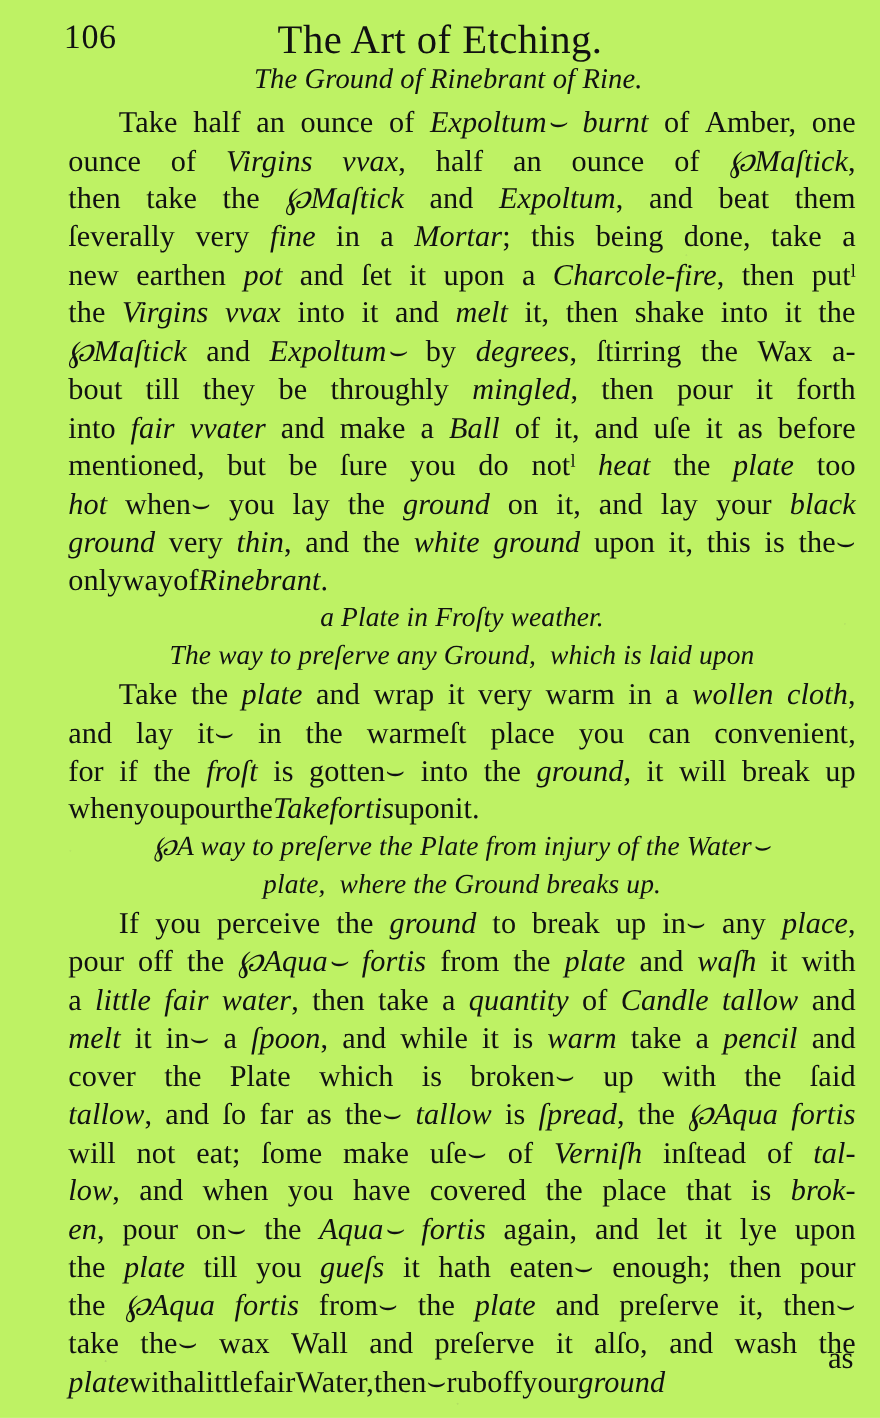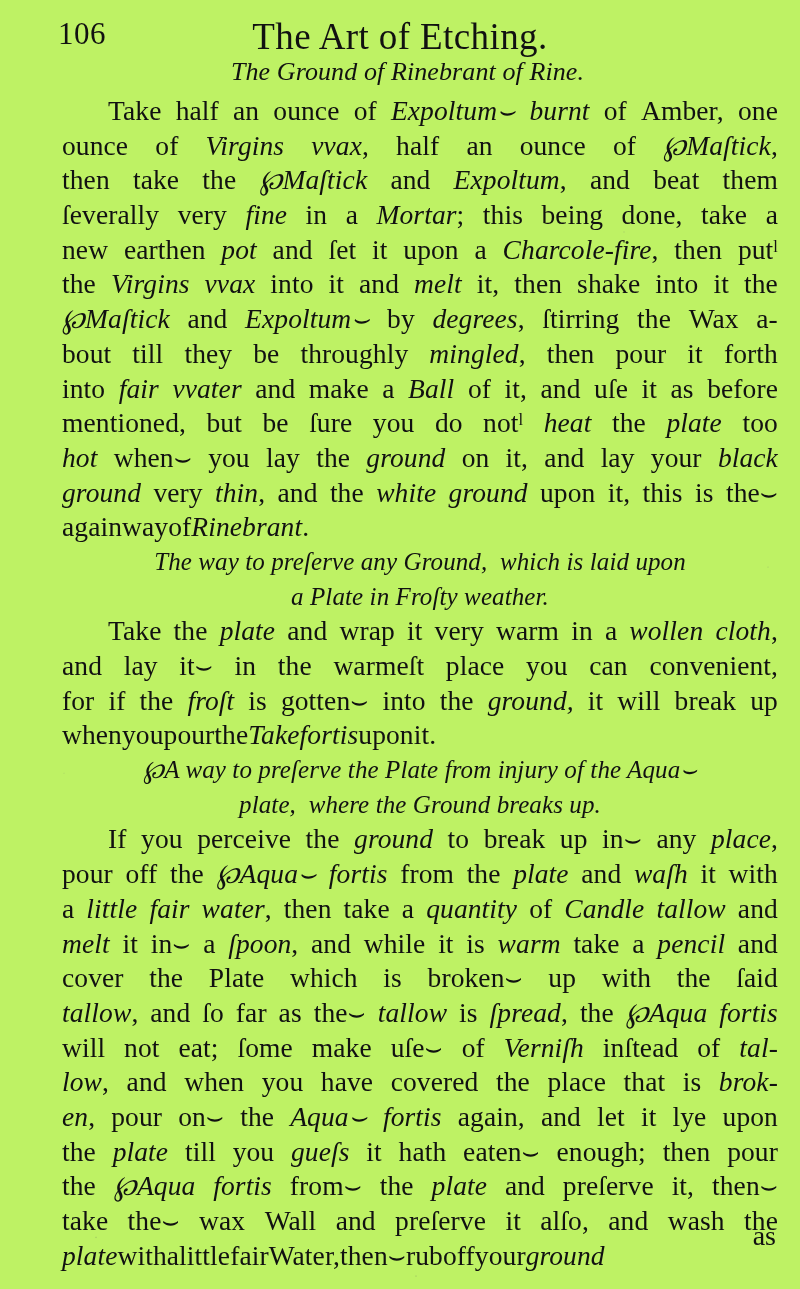--- a/index.html
+++ b/index.html
@@ -133,28 +133,28 @@
       <div class="line just"><span class="w"><span>then</span></span><span class="w"><span>take</span></span><span class="w"><span>the</span></span><span class="w"><span class="it">℘Maſtick</span></span><span class="w"><span>and</span></span><span class="w"><span class="it">Expoltum</span><span>,</span></span><span class="w"><span>and</span></span><span class="w"><span>beat</span></span><span class="w"><span>them</span></span></div>
       <div class="line just"><span class="w"><span>ſeverally</span></span><span class="w"><span>very</span></span><span class="w"><span class="it">fine</span></span><span class="w"><span>in</span></span><span class="w"><span>a</span></span><span class="w"><span class="it">Mortar</span><span>;</span></span><span class="w"><span>this</span></span><span class="w"><span>being</span></span><span class="w"><span>done,</span></span><span class="w"><span>take</span></span><span class="w"><span>a</span></span></div>
       <div class="line just"><span class="w"><span>new</span></span><span class="w"><span>earthen</span></span><span class="w"><span class="it">pot</span></span><span class="w"><span>and</span></span><span class="w"><span>ſet</span></span><span class="w"><span>it</span></span><span class="w"><span>upon</span></span><span class="w"><span>a</span></span><span class="w"><span class="it">Charcole-fire</span><span>,</span></span><span class="w"><span>then</span></span><span class="w"><span>putˡ</span></span></div>
       <div class="line just"><span class="w"><span>the</span></span><span class="w"><span class="it">Virgins</span></span><span class="w"><span class="it">vvax</span></span><span class="w"><span>into</span></span><span class="w"><span>it</span></span><span class="w"><span>and</span></span><span class="w"><span class="it">melt</span></span><span class="w"><span>it,</span></span><span class="w"><span>then</span></span><span class="w"><span>shake</span></span><span class="w"><span>into</span></span><span class="w"><span>it</span></span><span class="w"><span>the</span></span></div>
       <div class="line just"><span class="w"><span class="it">℘Maſtick</span></span><span class="w"><span>and</span></span><span class="w"><span class="it">Expoltum⌣</span></span><span class="w"><span>by</span></span><span class="w"><span class="it">degrees</span><span>,</span></span><span class="w"><span>ſtirring</span></span><span class="w"><span>the</span></span><span class="w"><span>Wax</span></span><span class="w"><span>a-</span></span></div>
       <div class="line just"><span class="w"><span>bout</span></span><span class="w"><span>till</span></span><span class="w"><span>they</span></span><span class="w"><span>be</span></span><span class="w"><span>throughly</span></span><span class="w"><span class="it">mingled</span><span>,</span></span><span class="w"><span>then</span></span><span class="w"><span>pour</span></span><span class="w"><span>it</span></span><span class="w"><span>forth</span></span></div>
       <div class="line just"><span class="w"><span>into</span></span><span class="w"><span class="it">fair</span></span><span class="w"><span class="it">vvater</span></span><span class="w"><span>and</span></span><span class="w"><span>make</span></span><span class="w"><span>a</span></span><span class="w"><span class="it">Ball</span></span><span class="w"><span>of</span></span><span class="w"><span>it,</span></span><span class="w"><span>and</span></span><span class="w"><span>uſe</span></span><span class="w"><span>it</span></span><span class="w"><span>as</span></span><span class="w"><span>before</span></span></div>
       <div class="line just"><span class="w"><span>mentioned,</span></span><span class="w"><span>but</span></span><span class="w"><span>be</span></span><span class="w"><span>ſure</span></span><span class="w"><span>you</span></span><span class="w"><span>do</span></span><span class="w"><span>notˡ</span></span><span class="w"><span class="it">heat</span></span><span class="w"><span>the</span></span><span class="w"><span class="it">plate</span></span><span class="w"><span>too</span></span></div>
       <div class="line just"><span class="w"><span class="it">hot</span></span><span class="w"><span>when⌣</span></span><span class="w"><span>you</span></span><span class="w"><span>lay</span></span><span class="w"><span>the</span></span><span class="w"><span class="it">ground</span></span><span class="w"><span>on</span></span><span class="w"><span>it,</span></span><span class="w"><span>and</span></span><span class="w"><span>lay</span></span><span class="w"><span>your</span></span><span class="w"><span class="it">black</span></span></div>
       <div class="line just"><span class="w"><span class="it">ground</span></span><span class="w"><span>very</span></span><span class="w"><span class="it">thin</span><span>,</span></span><span class="w"><span>and</span></span><span class="w"><span>the</span></span><span class="w"><span class="it">white</span></span><span class="w"><span class="it">ground</span></span><span class="w"><span>upon</span></span><span class="w"><span>it,</span></span><span class="w"><span>this</span></span><span class="w"><span>is</span></span><span class="w"><span>the⌣</span></span></div>
-      <div class="line"><span class="w"><span>again</span></span><span class="w"><span>way</span></span><span class="w"><span>of</span></span><span class="w"><span class="it">Rinebrant</span><span>.</span></span></div>
+      <div class="line"><span class="w"><span>only</span></span><span class="w"><span>way</span></span><span class="w"><span>of</span></span><span class="w"><span class="it">Rinebrant</span><span>.</span></span></div>
+      <div class="head">a Plate in Froſty weather.</div>
       <div class="head">The way to preſerve any Ground,  which is laid upon</div>
-      <div class="head">a Plate in Froſty weather.</div>
       <div class="line just indent"><span class="w"><span>Take</span></span><span class="w"><span>the</span></span><span class="w"><span class="it">plate</span></span><span class="w"><span>and</span></span><span class="w"><span>wrap</span></span><span class="w"><span>it</span></span><span class="w"><span>very</span></span><span class="w"><span>warm</span></span><span class="w"><span>in</span></span><span class="w"><span>a</span></span><span class="w"><span class="it">wollen</span></span><span class="w"><span class="it">cloth</span><span>,</span></span></div>
       <div class="line just"><span class="w"><span>and</span></span><span class="w"><span>lay</span></span><span class="w"><span>it⌣</span></span><span class="w"><span>in</span></span><span class="w"><span>the</span></span><span class="w"><span>warmeſt</span></span><span class="w"><span>place</span></span><span class="w"><span>you</span></span><span class="w"><span>can</span></span><span class="w"><span>convenient,</span></span></div>
       <div class="line just"><span class="w"><span>for</span></span><span class="w"><span>if</span></span><span class="w"><span>the</span></span><span class="w"><span class="it">froſt</span></span><span class="w"><span>is</span></span><span class="w"><span>gotten⌣</span></span><span class="w"><span>into</span></span><span class="w"><span>the</span></span><span class="w"><span class="it">ground,</span></span><span class="w"><span>it</span></span><span class="w"><span>will</span></span><span class="w"><span>break</span></span><span class="w"><span>up</span></span></div>
       <div class="line"><span class="w"><span>when</span></span><span class="w"><span>you</span></span><span class="w"><span>pour</span></span><span class="w"><span>the</span></span><span class="w"><span class="it">Take</span></span><span class="w"><span class="it">fortis</span></span><span class="w"><span>upon</span></span><span class="w"><span>it.</span></span></div>
-      <div class="head">℘A way to preſerve the Plate from injury of the Aqua⌣</div>
+      <div class="head">℘A way to preſerve the Plate from injury of the Water⌣</div>
       <div class="head">plate,  where the Ground breaks up.</div>
       <div class="line just indent"><span class="w"><span>If</span></span><span class="w"><span>you</span></span><span class="w"><span>perceive</span></span><span class="w"><span>the</span></span><span class="w"><span class="it">ground</span></span><span class="w"><span>to</span></span><span class="w"><span>break</span></span><span class="w"><span>up</span></span><span class="w"><span>in⌣</span></span><span class="w"><span>any</span></span><span class="w"><span class="it">place</span><span>,</span></span></div>
       <div class="line just"><span class="w"><span>pour</span></span><span class="w"><span>off</span></span><span class="w"><span>the</span></span><span class="w"><span class="it">℘Aqua⌣</span></span><span class="w"><span class="it">fortis</span></span><span class="w"><span>from</span></span><span class="w"><span>the</span></span><span class="w"><span class="it">plate</span></span><span class="w"><span>and</span></span><span class="w"><span class="it">waſh</span></span><span class="w"><span>it</span></span><span class="w"><span>with</span></span></div>
       <div class="line just"><span class="w"><span>a</span></span><span class="w"><span class="it">little</span></span><span class="w"><span class="it">fair</span></span><span class="w"><span class="it">water</span><span>,</span></span><span class="w"><span>then</span></span><span class="w"><span>take</span></span><span class="w"><span>a</span></span><span class="w"><span class="it">quantity</span></span><span class="w"><span>of</span></span><span class="w"><span class="it">Candle</span></span><span class="w"><span class="it">tallow</span></span><span class="w"><span>and</span></span></div>
       <div class="line just"><span class="w"><span class="it">melt</span></span><span class="w"><span>it</span></span><span class="w"><span>in⌣</span></span><span class="w"><span>a</span></span><span class="w"><span class="it">ſpoon</span><span>,</span></span><span class="w"><span>and</span></span><span class="w"><span>while</span></span><span class="w"><span>it</span></span><span class="w"><span>is</span></span><span class="w"><span class="it">warm</span></span><span class="w"><span>take</span></span><span class="w"><span>a</span></span><span class="w"><span class="it">pencil</span></span><span class="w"><span>and</span></span></div>
       <div class="line just"><span class="w"><span>cover</span></span><span class="w"><span>the</span></span><span class="w"><span>Plate</span></span><span class="w"><span>which</span></span><span class="w"><span>is</span></span><span class="w"><span>broken⌣</span></span><span class="w"><span>up</span></span><span class="w"><span>with</span></span><span class="w"><span>the</span></span><span class="w"><span>ſaid</span></span></div>
       <div class="line just"><span class="w"><span class="it">tallow</span><span>,</span></span><span class="w"><span>and</span></span><span class="w"><span>ſo</span></span><span class="w"><span>far</span></span><span class="w"><span>as</span></span><span class="w"><span>the⌣</span></span><span class="w"><span class="it">tallow</span></span><span class="w"><span>is</span></span><span class="w"><span class="it">ſpread</span><span>,</span></span><span class="w"><span>the</span></span><span class="w"><span class="it">℘Aqua</span></span><span class="w"><span class="it">fortis</span></span></div>
       <div class="line just"><span class="w"><span>will</span></span><span class="w"><span>not</span></span><span class="w"><span>eat;</span></span><span class="w"><span>ſome</span></span><span class="w"><span>make</span></span><span class="w"><span>uſe⌣</span></span><span class="w"><span>of</span></span><span class="w"><span class="it">Verniſh</span></span><span class="w"><span>inſtead</span></span><span class="w"><span>of</span></span><span class="w"><span class="it">tal-</span></span></div>
       <div class="line just"><span class="w"><span class="it">low</span><span>,</span></span><span class="w"><span>and</span></span><span class="w"><span>when</span></span><span class="w"><span>you</span></span><span class="w"><span>have</span></span><span class="w"><span>covered</span></span><span class="w"><span>the</span></span><span class="w"><span>place</span></span><span class="w"><span>that</span></span><span class="w"><span>is</span></span><span class="w"><span class="it">brok-</span></span></div>
       <div class="line just"><span class="w"><span class="it">en</span><span>,</span></span><span class="w"><span>pour</span></span><span class="w"><span>on⌣</span></span><span class="w"><span>the</span></span><span class="w"><span class="it">Aqua⌣</span></span><span class="w"><span class="it">fortis</span></span><span class="w"><span>again,</span></span><span class="w"><span>and</span></span><span class="w"><span>let</span></span><span class="w"><span>it</span></span><span class="w"><span>lye</span></span><span class="w"><span>upon</span></span></div>

